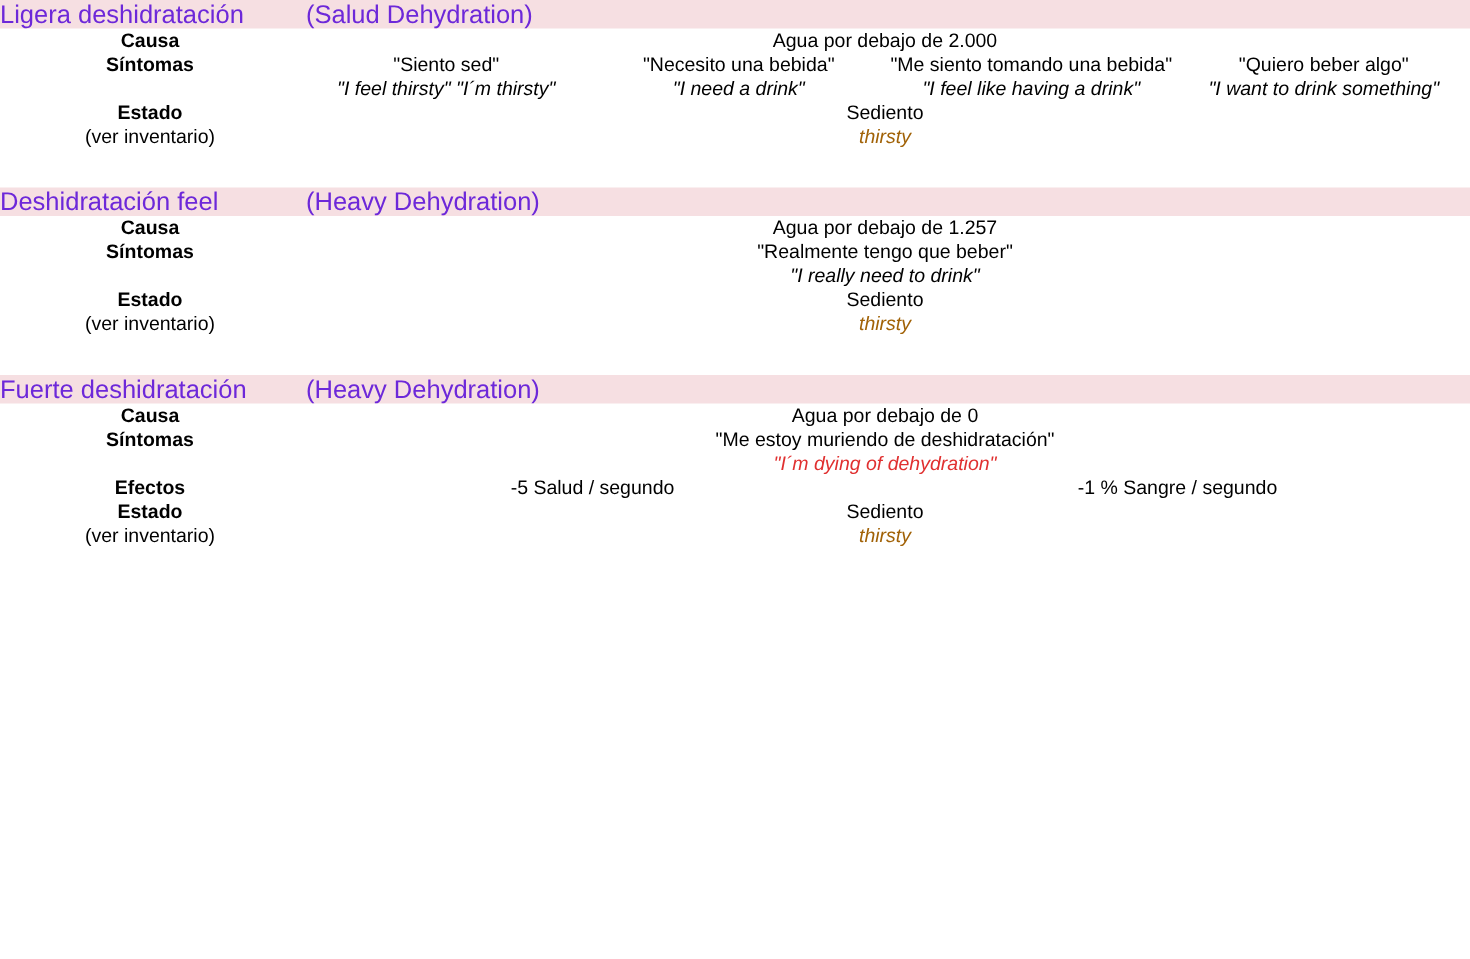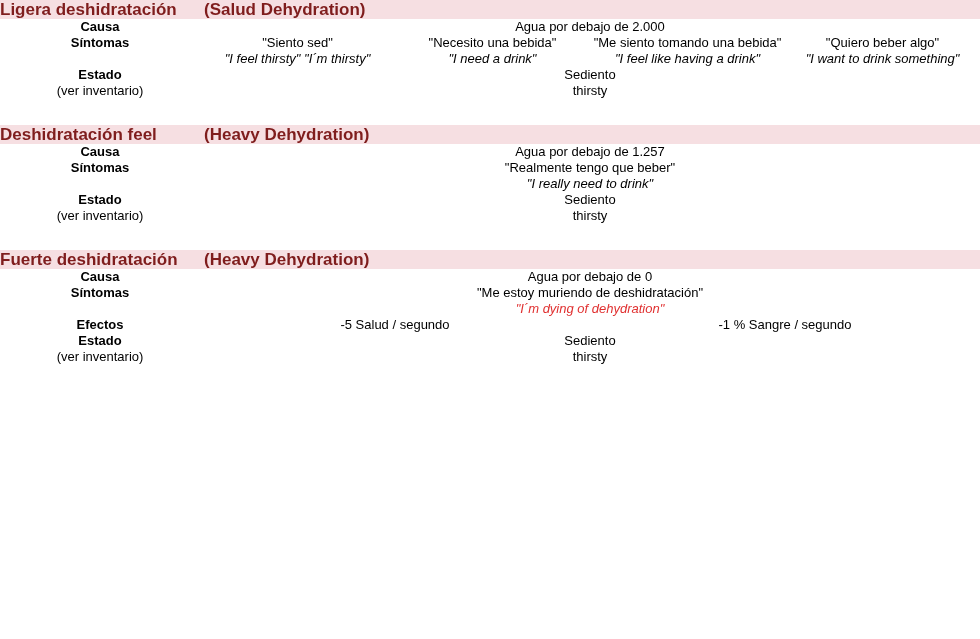--- a/index.html
+++ b/index.html
@@ -30,25 +30,25 @@
     border-collapse: collapse;
     table-layout: fixed;
   }
   table.block td {
     padding: 0;
     vertical-align: top;
   }
   
   .hdr td {
     background: #f6dfe2;
-    color: #7f1d1d;
+    color: #6d28d9;
     font-size: 17px;
     line-height: 19px;
     padding: 6px 0 7px 6px;
-    font-weight: bold;
+    font-weight: normal;
     margin-top: 37px;
   }
   .hdr .hdr-es {
     width: 200px;
   }
   .hdr .hdr-en {
     padding-left: 4px;
   }
   .row td {
     padding: 5px 0 4px 6px;
@@ -72,21 +72,22 @@
   .en {
     font-style: italic;
     padding-left: 6px;
   }
   .en-red {
     font-style: italic;
     color: #e03030;
     padding-left: 6px;
   }
   .red-italic {
-    color: #000000;
+    color: #a16207;
+    font-style: italic;
   }
   .bold { font-weight: normal; }
   .nowrap { white-space: nowrap; }
   .quote-row td { padding-top: 3px; }
 </style>
 </head>
 <body>
 
 <div class="page">
 

